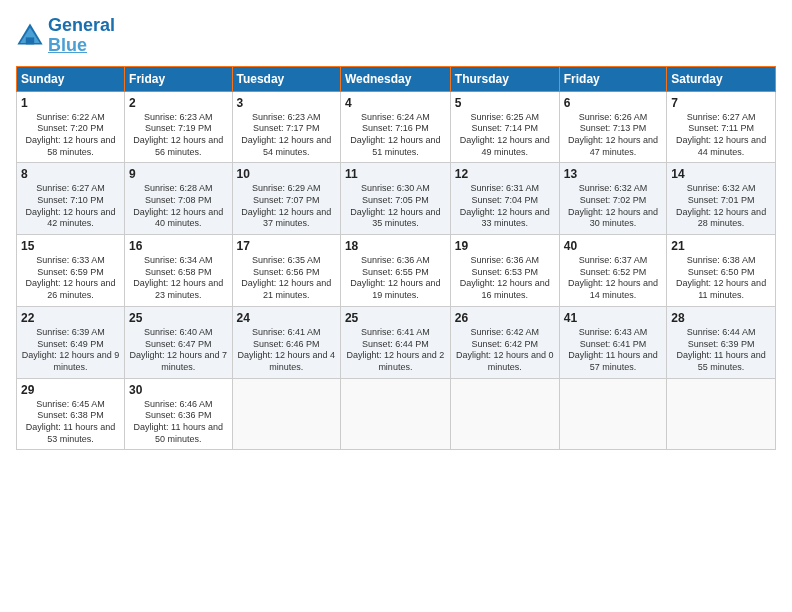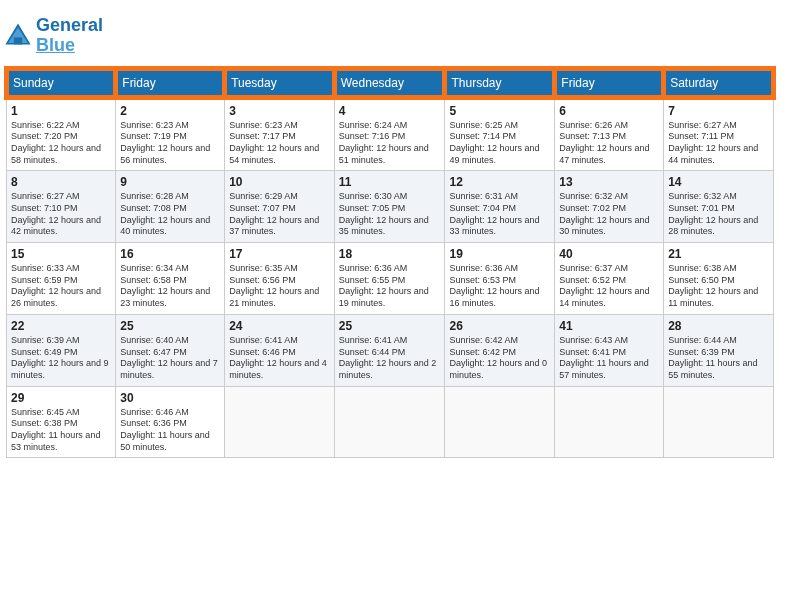--- a/index.html
+++ b/index.html
@@ -5,21 +5,21 @@
     * { box-sizing: border-box; margin: 0; padding: 0; }
     body {
       font-family: Arial, sans-serif;
       background: #fff;
       width: 792px;
       height: 612px;
       overflow: hidden;
     }
     .page {
       width: 792px;
-      padding: 16px 16px 10px 4px;
+      padding: 16px 16px 10px 16px;
     }
     .header {
       display: flex;
       justify-content: space-between;
       align-items: flex-start;
       margin-bottom: 10px;
     }
     .logo {
       display: flex;
       align-items: center;
@@ -54,22 +54,22 @@
       width: 100%;
       border-collapse: collapse;
       font-size: 10px;
     }
     .calendar th {
       background: #1a6faf;
       color: #fff;
       padding: 5px 4px;
       text-align: left;
       font-size: 12px;
-      font-weight: normal;
-      border: 5px solid #f97316;
+      font-weight: bold;
+      border: 1px solid #f97316;
     }
     .calendar td {
       border: 1px solid #ccc;
       vertical-align: top;
       padding: 4px 4px 4px 4px;
       width: 113px;
       min-height: 72px;
       background: #fff;
     }
     .calendar tr:nth-child(even) td {
@@ -79,20 +79,21 @@
       font-size: 12px;
       font-weight: bold;
       color: #222;
       display: block;
       margin-bottom: 2px;
     }
     .day-info {
       font-size: 9px;
       color: #333;
       line-height: 1.3;
+      text-align: center;
     }
     .empty-cell {
       background: #f9f9f9 !important;
     }
   </style>
 </head>
 <body>
 
 <div class="page">
   <div class="header">

